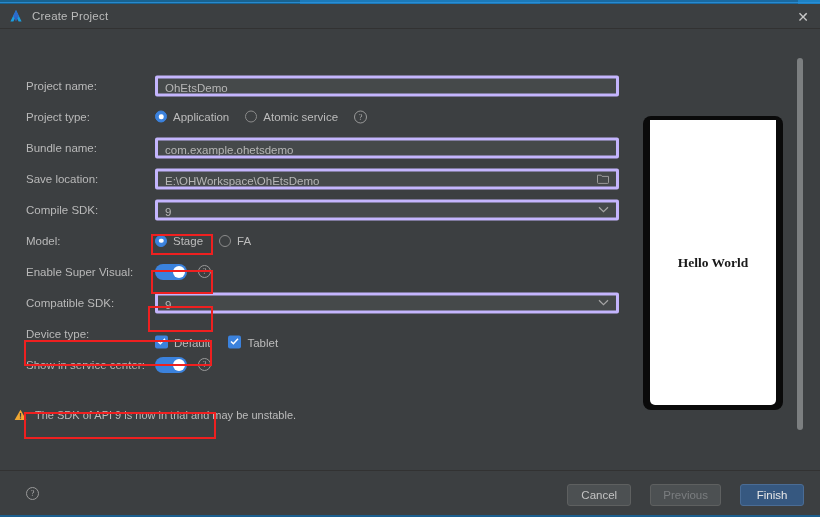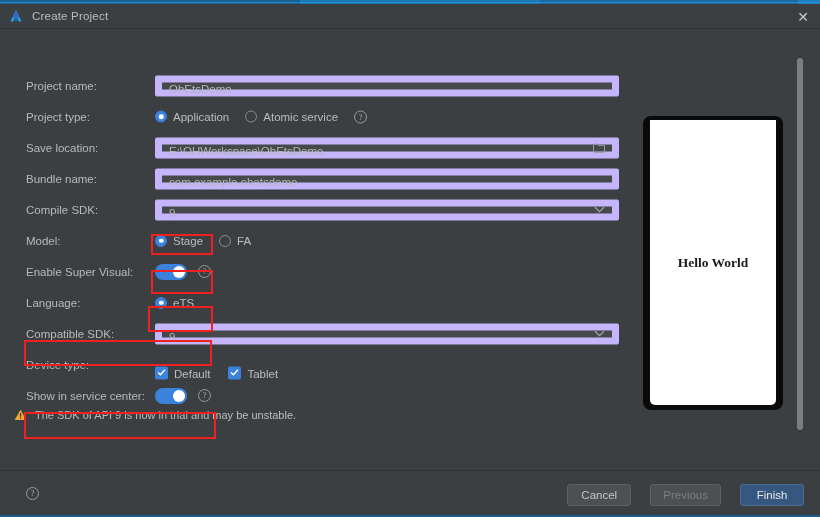--- a/index.html
+++ b/index.html
@@ -78,24 +78,24 @@
     color: #b9b9b9; font-size: 11.5px; white-space: nowrap;
   }
   .row-field {
     position: absolute; left: 155px; top: 50%; transform: translateY(-50%);
     display: flex; align-items: center;
   }
 
   .textfield {
     width: 464px; height: 21px;
     background: #45494a;
-    border: 7px solid #c4b5fd;
+    border: 3px solid #c4b5fd;
     border-radius: 2px;
     color: #b6b6b6; font-size: 11.5px;
-    display: flex; align-items: flex-start;
+    display: flex; align-items: flex-end;
     padding: 0 7px;
     position: relative;
   }
   .textfield .value { white-space: nowrap; overflow: hidden; }
   .textfield .trail {
     position: absolute; right: 7px; top: 50%; transform: translateY(-50%);
     color: #9a9a9a; display: flex; align-items: center;
   }
 
   
@@ -275,38 +275,38 @@
             <label class="radio-item">
               <span class="radio"></span>
               <span class="radio-label">Atomic service</span>
             </label>
             <span class="help-icon">?</span>
           </div>
         </div>
       </div>
 
       <div class="row">
+        <div class="row-label">Bundle name:</div>
+        <div class="row-field">
+          <div class="textfield">
+            <span class="value">com.example.ohetsdemo</span>
+          </div>
+        </div>
+      </div>
+
+      <div class="row">
         <div class="row-label">Save location:</div>
         <div class="row-field">
           <div class="textfield">
             <span class="value">E:\OHWorkspace\OhEtsDemo</span>
             <span class="trail">
               <svg width="12" height="11" viewBox="0 0 12 11">
                 <path d="M0.5 2.2 h3.6 l1 1.2 h6.4 v6.2 a0.8 0.8 0 0 1 -0.8 0.8 h-9.4 a0.8 0.8 0 0 1 -0.8 -0.8 z" fill="none" stroke="#9a9a9a" stroke-width="1"></path>
               </svg>
             </span>
-          </div>
-        </div>
-      </div>
-
-      <div class="row">
-        <div class="row-label">Bundle name:</div>
-        <div class="row-field">
-          <div class="textfield">
-            <span class="value">com.example.ohetsdemo</span>
           </div>
         </div>
       </div>
 
       <div class="row">
         <div class="row-label">Compile SDK:</div>
         <div class="row-field">
           <div class="textfield">
             <span class="value">9</span>
             <span class="trail">
@@ -337,31 +337,20 @@
       <div class="row">
         <div class="row-label">Enable Super Visual:</div>
         <div class="row-field">
           <div class="switch">
             <span class="knob"></span>
           </div>
           <span class="help-icon" style="margin-left:11px">?</span>
         </div>
       </div>
 
-      <div class="row">
-        <div class="row-label">Language:</div>
-        <div class="row-field">
-          <div class="radio-group">
-            <label class="radio-item">
-              <span class="radio on"></span>
-              <span class="radio-label">eTS</span>
-            </label>
-          </div>
-        </div>
-      </div>
 
       <div class="row">
         <div class="row-label">Compatible SDK:</div>
         <div class="row-field">
           <div class="textfield">
             <span class="value">9</span>
             <span class="trail">
               <svg width="11" height="7" viewBox="0 0 11 7">
                 <path d="M1 1.3 L5.5 5.6 L10 1.3" fill="none" stroke="#a5a5a5" stroke-width="1.2"></path>
               </svg>

